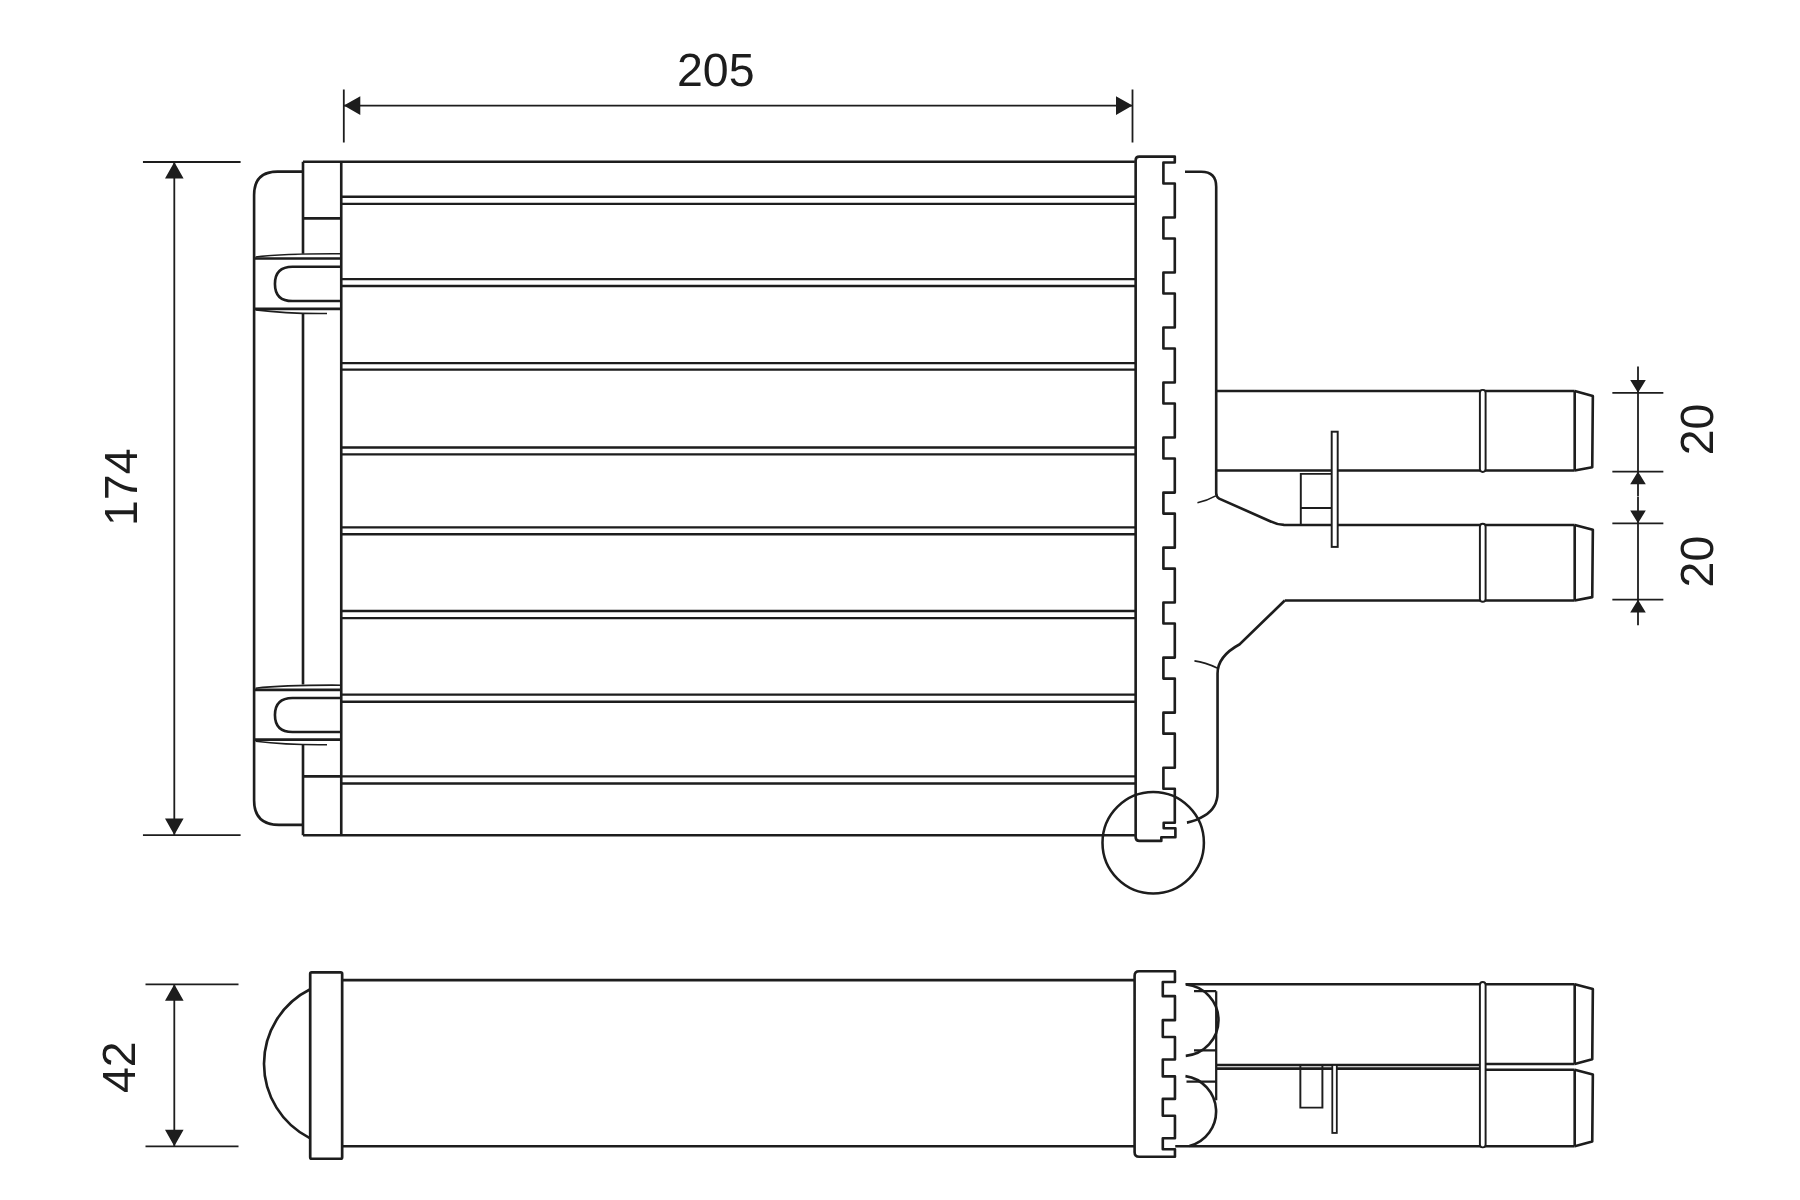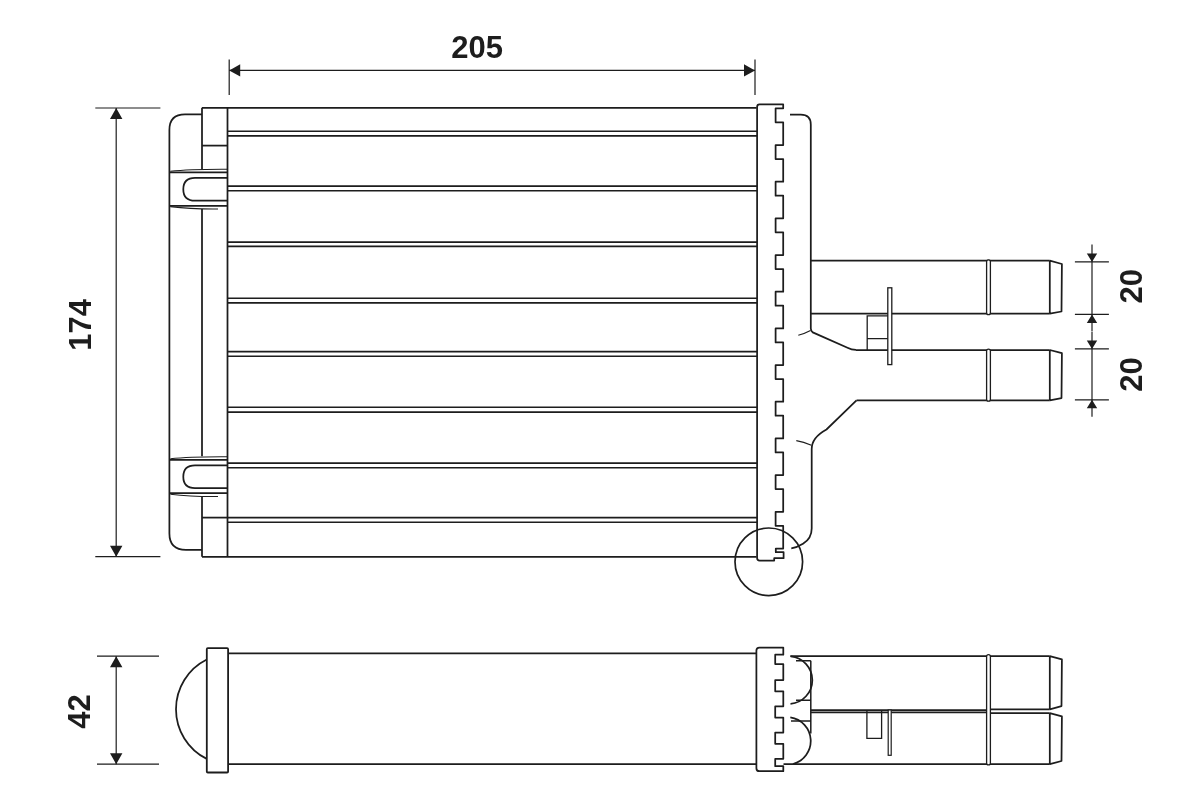--- a/index.html
+++ b/index.html
@@ -1,16 +1,16 @@
 <!DOCTYPE html>
 <html><head>
 <meta charset="utf-8">
 <style>
   html,body{margin:0;padding:0;background:#ffffff;}
-  .wrap{width:1200px;height:800px;position:relative;background:#ffffff;overflow:hidden;font-weight:bold;}
+  .wrap{width:1200px;height:800px;position:relative;background:#ffffff;overflow:hidden;}
   svg{position:absolute;left:0;top:0;}
   text{font-family:"Liberation Sans",sans-serif;fill:#1d1d1d;}
 </style>
 </head>
 <body>
 <div class="wrap">
 <svg width="1200" height="800" viewBox="0 0 1200 800" fill="none" stroke-linecap="butt">
 <g stroke="#1d1d1d" stroke-width="1.75" fill="none">
 
 <path d="M 202,107.8 H 756.6"></path>

